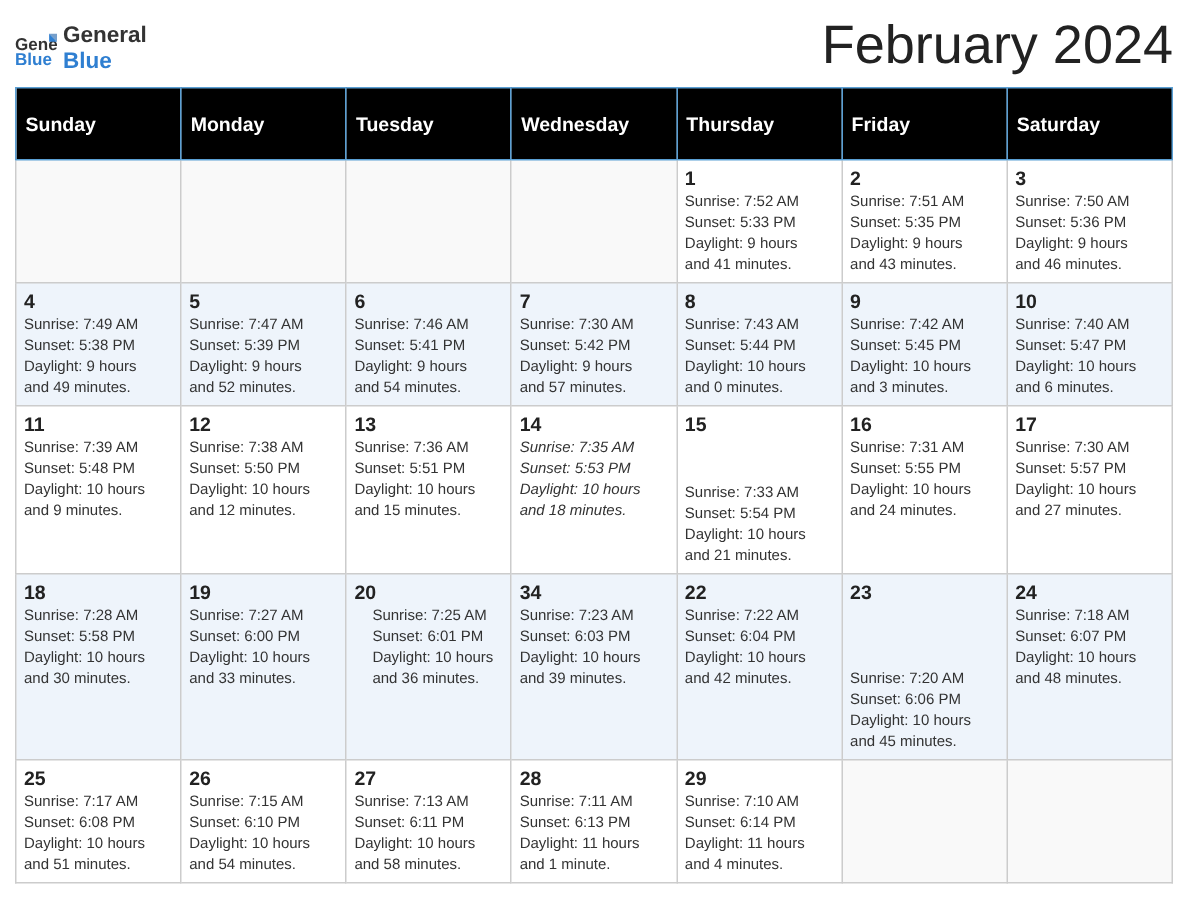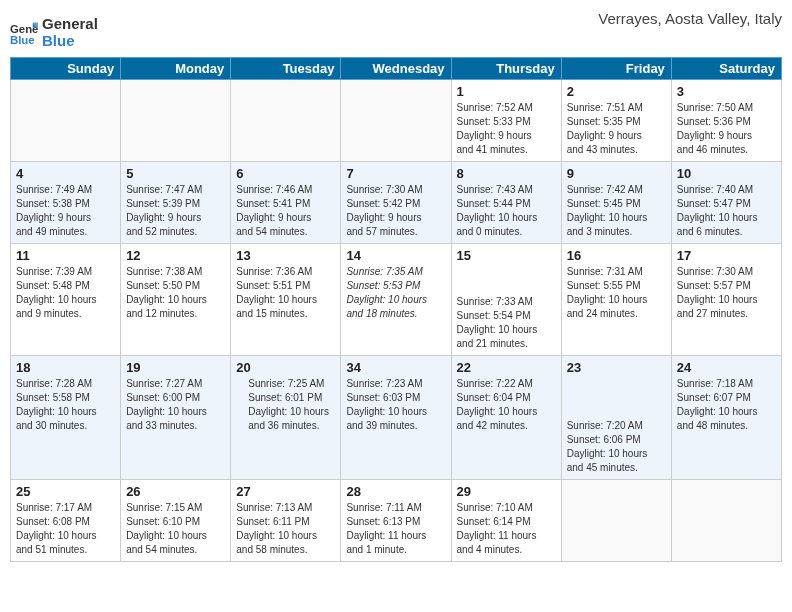--- a/index.html
+++ b/index.html
@@ -38,24 +38,24 @@
     .calendar-subtitle {
       font-size: 15px;
       color: #444;
     }
     .calendar-table {
       width: 100%;
       border-collapse: collapse;
       table-layout: fixed;
     }
     .calendar-table th {
-      background-color: #0369a1;
+      background-color: #000000;
       color: #fff;
-      text-align: right;
-      padding: 3px 6px;
+      text-align: left;
+      padding: 16px 6px;
       font-size: 13px;
       font-weight: bold;
       border: 1px solid #5a9fd4;
     }
     .calendar-table td {
       vertical-align: top;
       border: 1px solid #ccc;
       padding: 4px 5px;
       font-size: 10px;
       color: #333;
@@ -91,21 +91,21 @@
       <text x="0" y="28" font-size="13" font-weight="bold" fill="#2f7fd1">Blue</text>
       <polygon points="26,4 32,10 26,10" fill="#2f7fd1"></polygon>
       <polygon points="26,4 32,4 32,10" fill="#1a5fa8" opacity="0.6"></polygon>
     </svg>
     <div style="line-height:1.1;">
       <div style="font-size:15px;font-weight:bold;color:#333;">General</div>
       <div style="font-size:15px;font-weight:bold;color:#2f7fd1;">Blue</div>
     </div>
   </div>
   <div class="title-area">
-    <div class="calendar-subtitle">Verrayes, Aosta Valley, Italy</div>
+    <div class="calendar-title">February 2024</div>
   </div>
 </div>
 
 <table class="calendar-table">
   <thead>
     <tr>
     <th>Sunday</th>
         <th>Monday</th>
         <th>Tuesday</th>
         <th>Wednesday</th>

